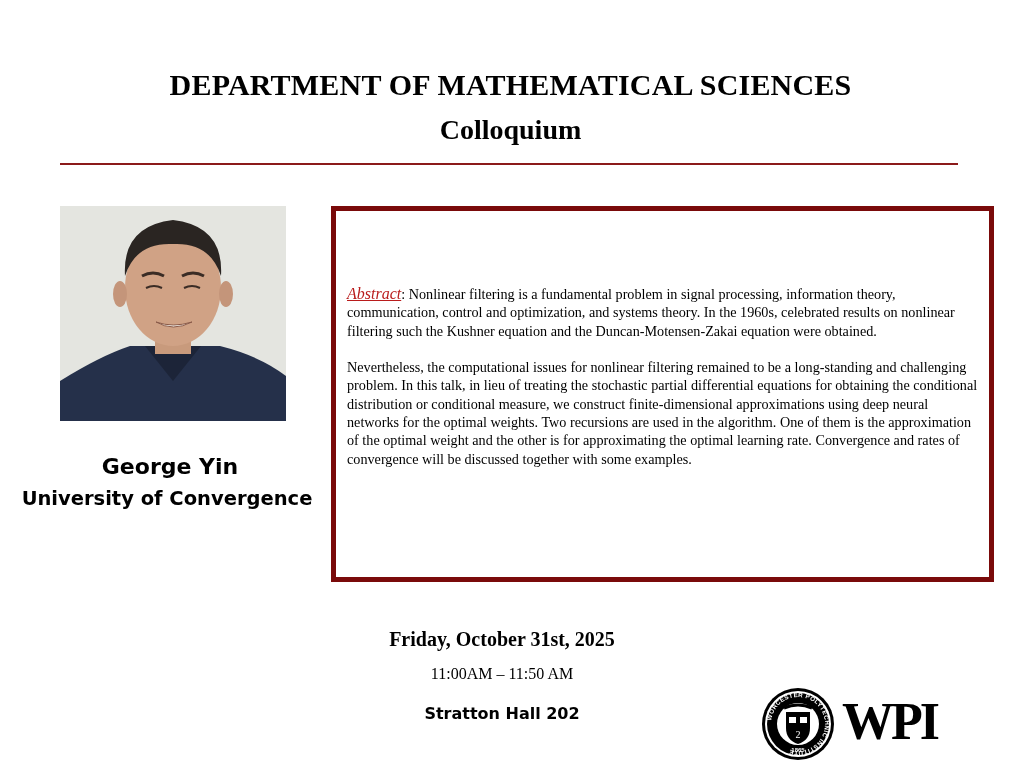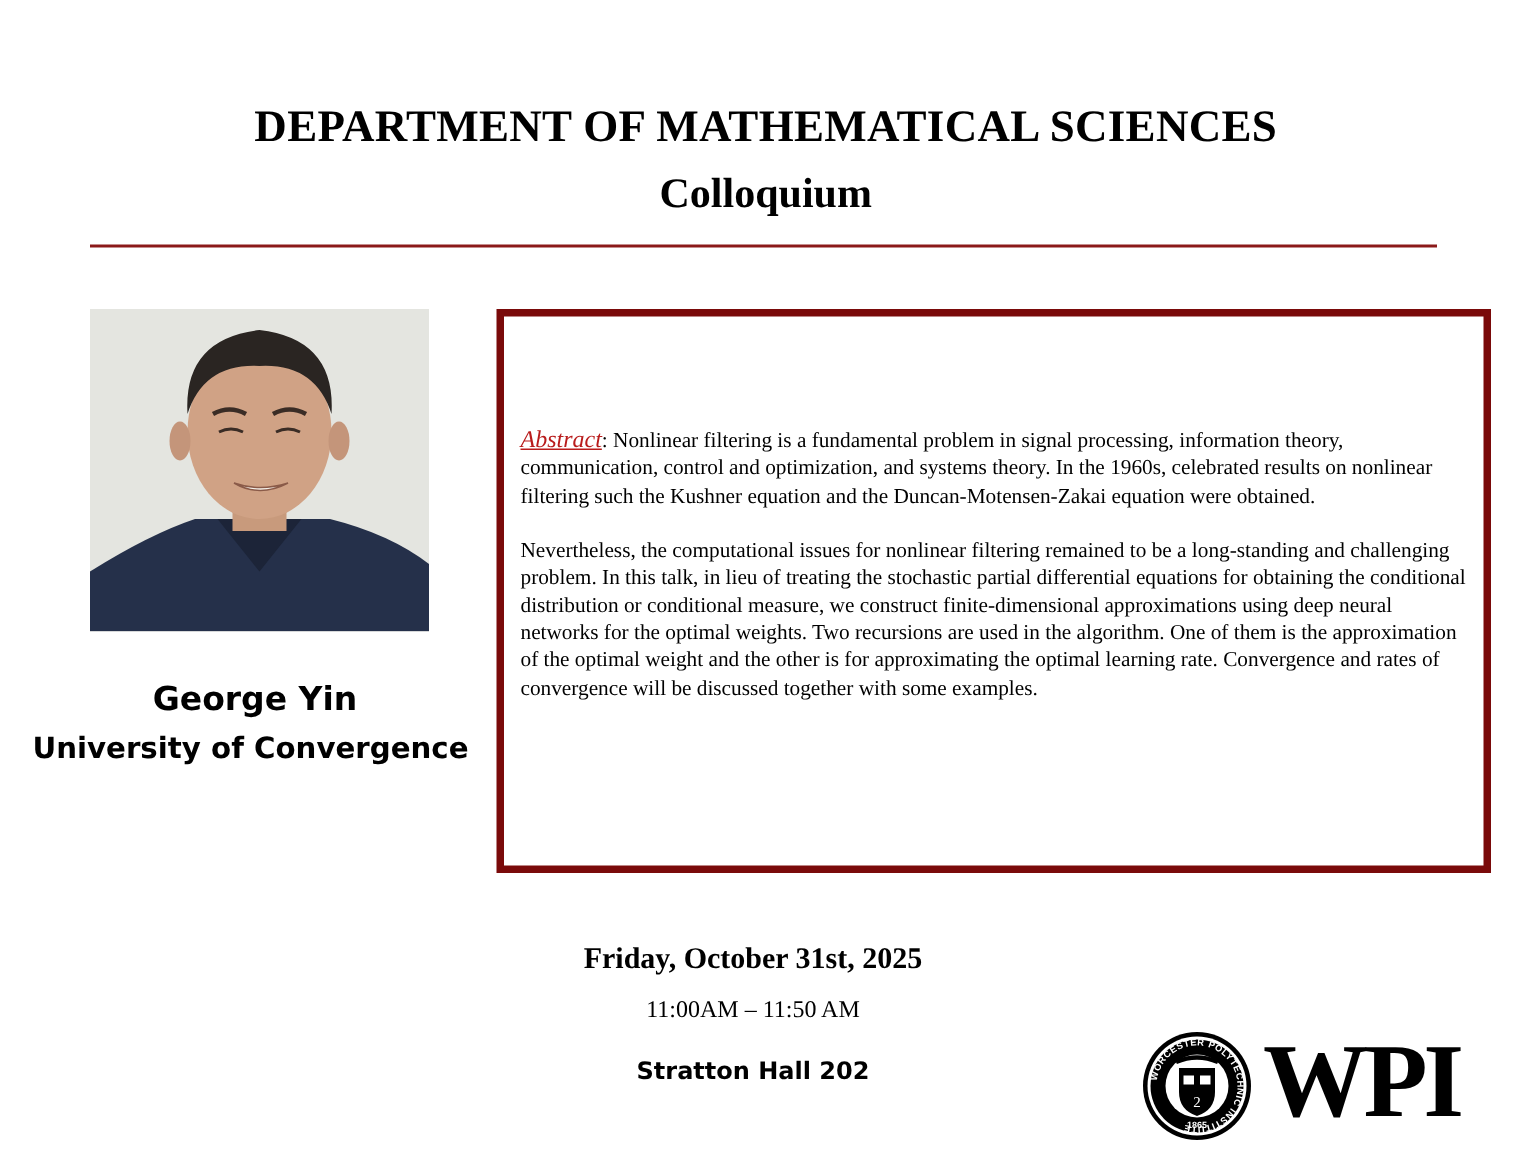--- a/index.html
+++ b/index.html
@@ -13,21 +13,21 @@
   #speaker-aff { left:14px; width:306px; top:487px; text-align:center; font-family:"DejaVu Sans", sans-serif; font-weight:bold; font-size:19.5px; }
   #abstract-box { left:331px; top:206px; width:653px; height:366px; border:5px solid #7a0a0a; background:#fff; }
   #talk-title { position:absolute; left:0; right:0; top:12px; text-align:center; font-weight:bold; font-size:24px; line-height:31px; letter-spacing:-0.3px; padding:0 18px; }
   #abstract-body { position:absolute; left:11px; right:10px; top:74px; font-size:14.2px; line-height:18.3px; }
   #abstract-body p { margin:0 0 18.3px 0; }
   .abs-label { font-style:italic; text-decoration:underline; font-size:16px; color:#b91c1c; }
   #date { left:340px; width:324px; top:628px; text-align:center; font-weight:bold; font-size:20px; }
   #time { left:340px; width:324px; top:665px; text-align:center; font-weight:normal; font-size:16px; }
   #room { left:340px; width:324px; top:704px; text-align:center; font-family:"DejaVu Sans", sans-serif; font-weight:bold; font-size:16px; }
   #logo-seal { left:760px; top:686px; width:76px; height:76px; }
-  #logo-text { left:842px; top:682px; font-family:"Liberation Serif", serif; font-weight:bold; font-size:70px; line-height:80px; letter-spacing:-3px; }
+  #logo-text { left:842px; top:682px; font-family:"Liberation Serif", serif; font-weight:bold; font-size:52px; line-height:80px; letter-spacing:-3px; }
 </style>
 </head>
 <body>
 
 <div class="abs" id="dept">DEPARTMENT OF MATHEMATICAL SCIENCES</div>
 <div class="abs" id="colloq">Colloquium</div>
 <div class="abs" id="rule"></div>
 
 <div class="abs" id="photo">
   <svg width="226" height="215" viewBox="0 0 226 215">

